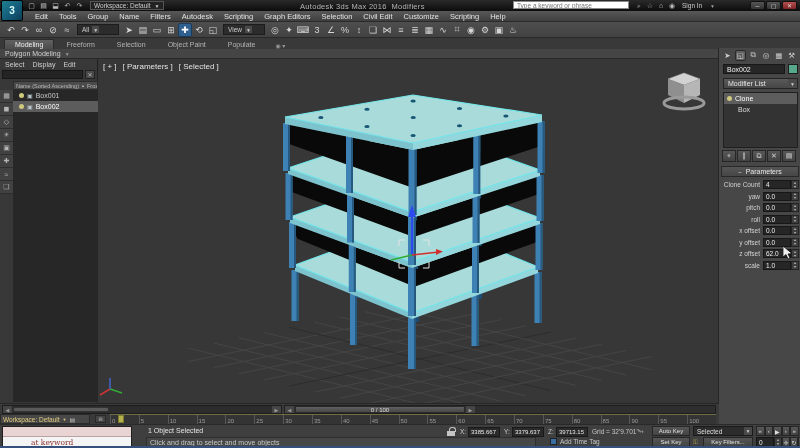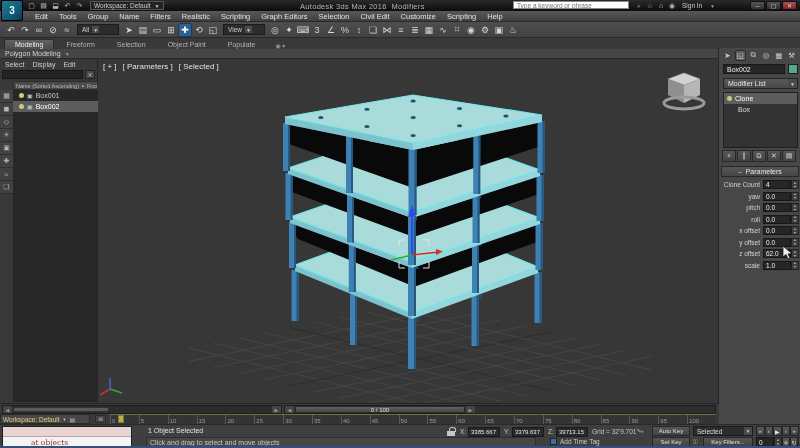--- a/index.html
+++ b/index.html
@@ -151,21 +151,21 @@
   </div>
 </div>
 
 <div class="abs" id="menubar">
 
 <span class="menu-item">Edit</span>
     <span class="menu-item">Tools</span>
     <span class="menu-item">Group</span>
     <span class="menu-item">Name</span>
     <span class="menu-item">Filters</span>
-    <span class="menu-item">Realistic</span>
+    <span class="menu-item">Autodesk</span>
     <span class="menu-item">Scripting</span>
     <span class="menu-item">Graph Editors</span>
     <span class="menu-item">Selection</span>
     <span class="menu-item">Civil Edit</span>
     <span class="menu-item">Customize</span>
     <span class="menu-item">Scripting</span>
     <span class="menu-item">Help</span>
   </div>
 
 <div class="abs" id="toolbar">
@@ -551,21 +551,21 @@
       <span class="tick">95</span>
       <span class="tick">100</span>
     </div>
   <div class="abs" id="time-marker"></div>
 </div>
 
 <div class="abs" id="statusbar">
   <div class="abs" id="listener">
     <div class="pink"></div>
     <div class="white">
-        <span>at objects</span>
+        <span>at keyword</span>
       </div>
   </div>
   <span class="abs" id="status-sel">1 Object Selected</span>
   <div class="abs" id="prompt-field">
       <span>Click and drag to select and move objects</span>
     </div>
 
   <span class="abs lock" style="left:446px;top:2px"></span>
   <span class="abs coord-lab" style="left:460px;top:3px">X:</span>
   <span class="abs coord-fld" style="left:468px;top:2px">3385.667</span>

